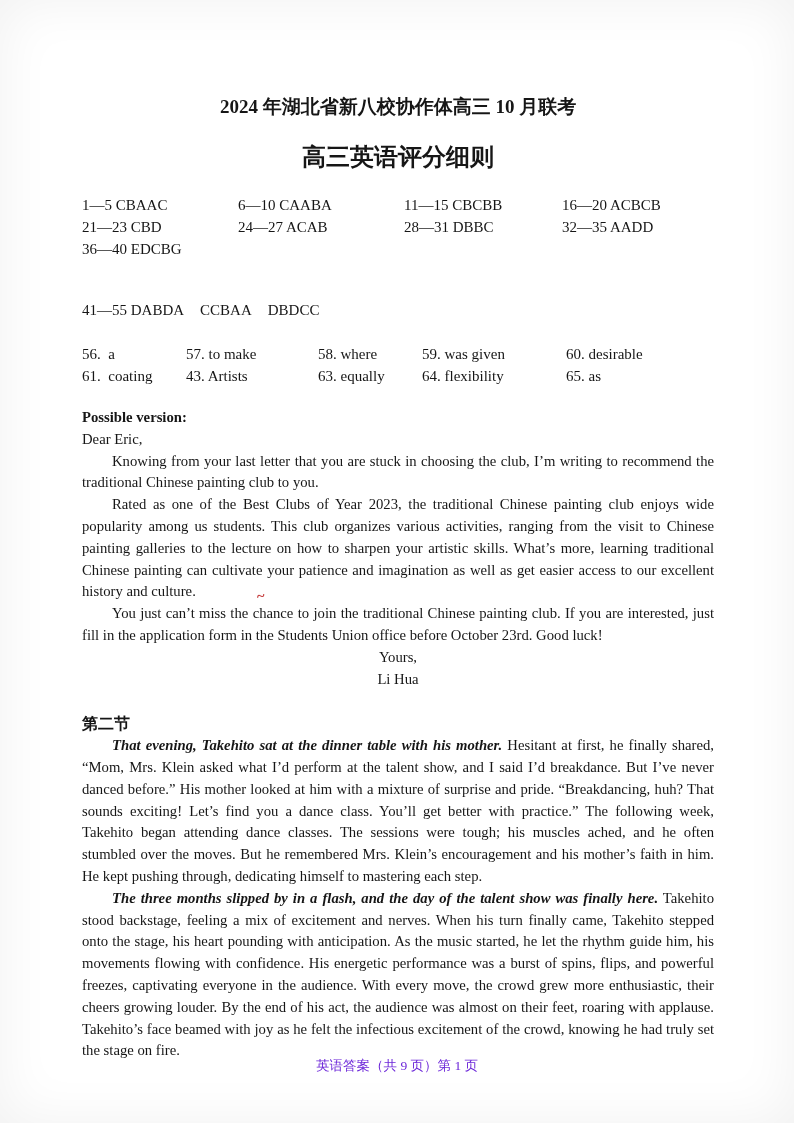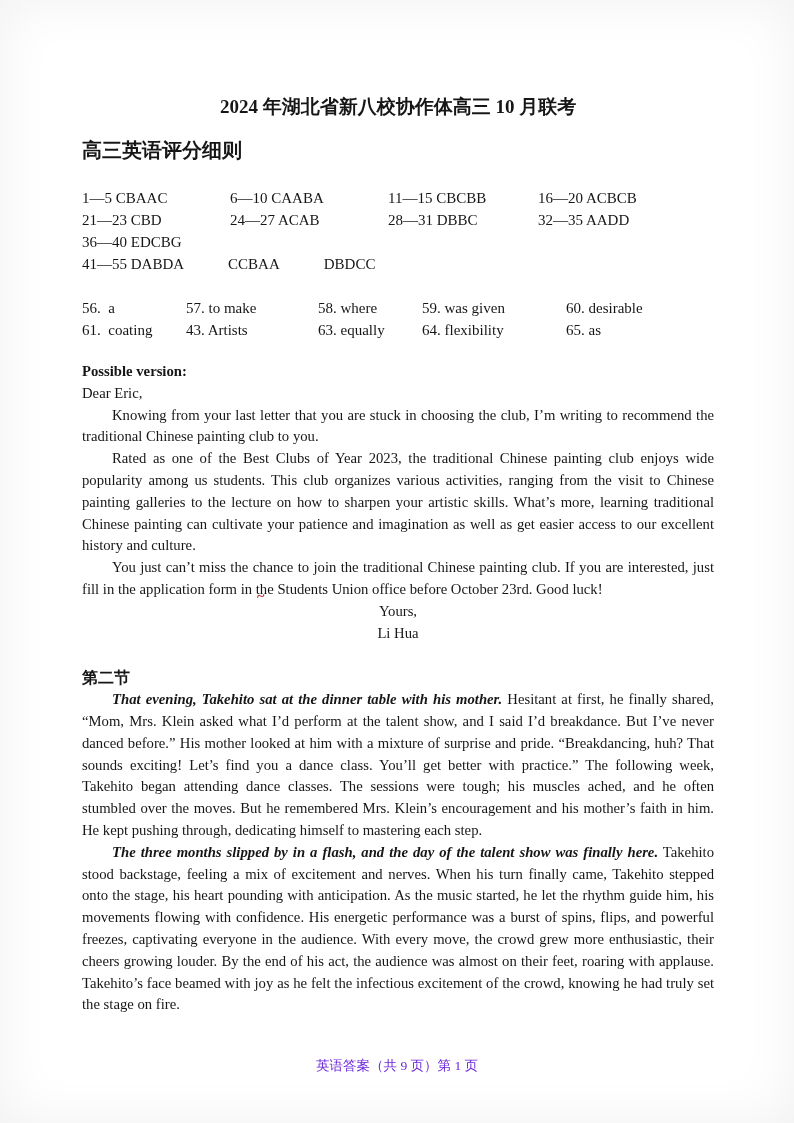--- a/index.html
+++ b/index.html
@@ -9,26 +9,26 @@
     position:relative;
     width:794px; height:1123px;
     background:#ffffff;
     overflow:hidden;
     color:#161616;
     font-family:"Liberation Serif","DejaVu Serif",serif;
     box-shadow: inset 0 0 55px rgba(0,0,0,0.06);
     padding:95px 80px 0 82px;
   }
   .title    { text-align:center; font-weight:700; font-size:19px; line-height:24px; }
-  .subtitle { font-weight:700; font-size:20px; line-height:34px; margin-top:14px; }
+  .subtitle { text-align:center; font-weight:700; font-size:24px; line-height:34px; margin-top:21px; }
 
   .answers  { margin-top:20px; font-size:15px; line-height:22px; }
-  .grid4    { display:grid; grid-template-columns:148px 158px 150px auto; }
+  .grid4    { display:grid; grid-template-columns:148px 158px 150px auto;gap:8px; }
   .grid5    { display:grid; grid-template-columns:104px 132px 104px 144px auto; }
-  .flexrow  { display:flex; gap:44px; }
+  .flexrow  { display:flex; gap:16px;margin-top:39px; }
   .cell     { white-space:pre; }
 
   .fills    { margin-top:22px; font-size:15px; line-height:22px; }
 
   .letter   { margin-top:20px; font-size:14.7px; line-height:21.8px; }
   .bold     { font-weight:700; }
   .para     { text-indent:30px; text-align:justify; text-align-last:left; }
   .right    { text-align:center; }
 
   .section2 { margin-top:23px; font-size:14.7px; line-height:21.8px; }

